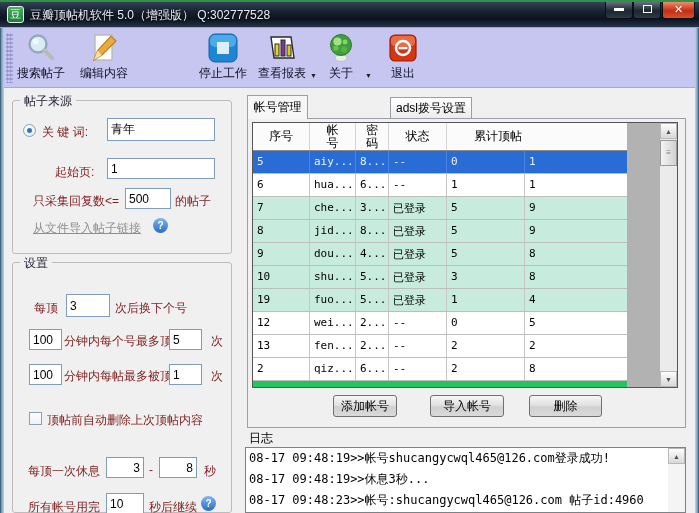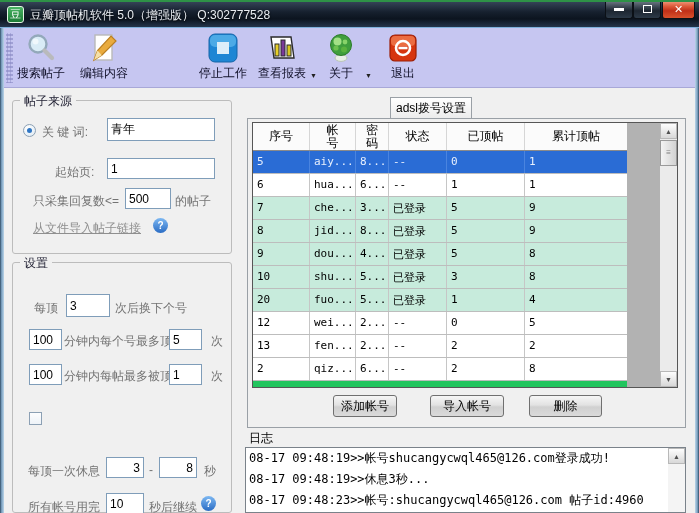--- a/index.html
+++ b/index.html
@@ -41,21 +41,21 @@
   .tb-item .ticon { display:block; margin:1px auto 1px auto; width:32px; height:32px; }
   .tb-label { display:block; color:#101028; font-size:12px; white-space:nowrap; }
   .tb-arrow { position:absolute; top:44px; font-size:7px; color:#222; }
 
   
   .groupbox { position:absolute; border:1px solid #bcbcbc; border-radius:3px; background:#f0f0f0; }
   .group-label { position:absolute; top:-8px; left:7px; background:#f0f0f0; padding:0 4px; color:#1d1d30; }
   .fld { position:absolute; background:#fff; border:1px solid #7f9db9; font-size:12px; padding:1px 3px;
     font-family:"Liberation Sans","DejaVu Sans",sans-serif; color:#000; }
   input.fld { outline:none; }
-  .lbl { position:absolute; white-space:nowrap; color:#737373; }
+  .lbl { position:absolute; white-space:nowrap; color:#7f1d1d; }
   .radio { position:absolute; width:13px; height:13px; border:1px solid #8ca0b4; border-radius:50%;
     background:radial-gradient(circle at 35% 30%,#ffffff,#dce8f2); }
   .radio .dot { position:absolute; left:3px; top:3px; width:5px; height:5px; border-radius:50%; background:#2f76c4; }
   .checkbox { position:absolute; width:13px; height:13px; border:1px solid #8ca0b4; background:linear-gradient(180deg,#fdfdfe,#eef3f8); }
   .help-icon { position:absolute; width:15px; height:15px; border-radius:50%;
     background:linear-gradient(180deg,#7db8f2,#2a6cc4); color:#fff; font-weight:bold; font-size:10px;
     text-align:center; line-height:15px; }
   .link { position:absolute; color:#8f8f8f; text-decoration:underline; white-space:nowrap; }
 
   
@@ -215,53 +215,52 @@
     <span class="lbl" style="left:51px; top:70px;">分钟内每个号最多顶</span>
     <input class="fld" style="left: 156px; top: 66px; width: 33px; height: 21px;" value="5">
     <span class="lbl" style="left:198px; top:70px;">次</span>
 
     <input class="fld" style="left: 16px; top: 101px; width: 33px; height: 21px;" value="100">
     <span class="lbl" style="left:51px; top:105px;">分钟内每帖最多被顶</span>
     <input class="fld" style="left: 156px; top: 101px; width: 33px; height: 21px;" value="1">
     <span class="lbl" style="left:198px; top:105px;">次</span>
 
     <div class="checkbox" style="left:16px; top:149px;"></div>
+    <span class="lbl" style="left:34px; top:149px;">顶帖前自动删除上次顶帖内容</span>
 
     <span class="lbl" style="left:15px; top:200px;">每顶一次休息</span>
     <input class="fld" style="left: 93px; top: 194px; width: 38px; height: 21px; text-align: right;" value="3">
     <span class="lbl" style="left:136px; top:200px;">-</span>
     <input class="fld" style="left: 146px; top: 194px; width: 38px; height: 21px; text-align: right;" value="8">
     <span class="lbl" style="left:191px; top:200px;">秒</span>
 
     <span class="lbl" style="left:15px; top:236px;">所有帐号用完</span>
     <input class="fld" style="left: 93px; top: 230px; width: 38px; height: 21px;" value="10">
     <span class="lbl" style="left:136px; top:236px;">秒后继续</span>
     <div class="help-icon" style="left:188px; top:233px;">?</div>
   </div>
 
+  <div class="tab active" style="left:247px; top:95px; width:61px; height:24px; line-height:23px;">帐号管理</div>
   <div class="tab" style="left:390px; top:97px; width:82px; height:22px; line-height:21px;">adsl拨号设置</div>
   <div class="tabpage"></div>
 
   <div class="table">
     <div class="grid">
       <div class="thead">
         <div class="th c0">
             <span>序号</span>
           </div>
         <div class="th c1 narrow">
             <span>帐号</span>
           </div>
         <div class="th c2 narrow">
             <span>密码</span>
           </div>
         <div class="th c3">
             <span>状态</span>
-          </div>
-        <div class="th c4">
-            <span>已顶帖</span>
           </div>
         <div class="th c5">
             <span>累计顶帖</span>
           </div>
       </div>
       <div>
           <div class="trow selected">
             <div class="tcell c0">5</div>
             <div class="tcell c1">aiy...</div>
             <div class="tcell c2">8...</div>
@@ -303,21 +302,21 @@
           </div>
           <div class="trow green">
             <div class="tcell c0">10</div>
             <div class="tcell c1">shu...</div>
             <div class="tcell c2">5...</div>
             <div class="tcell c3">已登录</div>
             <div class="tcell c4">3</div>
             <div class="tcell c5">8</div>
           </div>
           <div class="trow green">
-            <div class="tcell c0">20</div>
+            <div class="tcell c0">19</div>
             <div class="tcell c1">fuo...</div>
             <div class="tcell c2">5...</div>
             <div class="tcell c3">已登录</div>
             <div class="tcell c4">1</div>
             <div class="tcell c5">4</div>
           </div>
           <div class="trow">
             <div class="tcell c0">12</div>
             <div class="tcell c1">wei...</div>
             <div class="tcell c2">2...</div>

